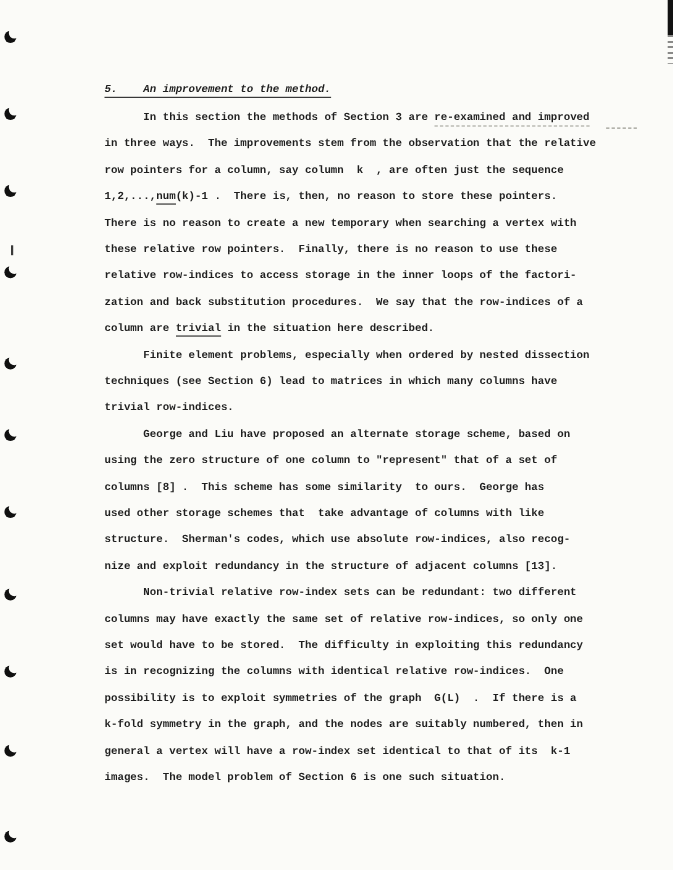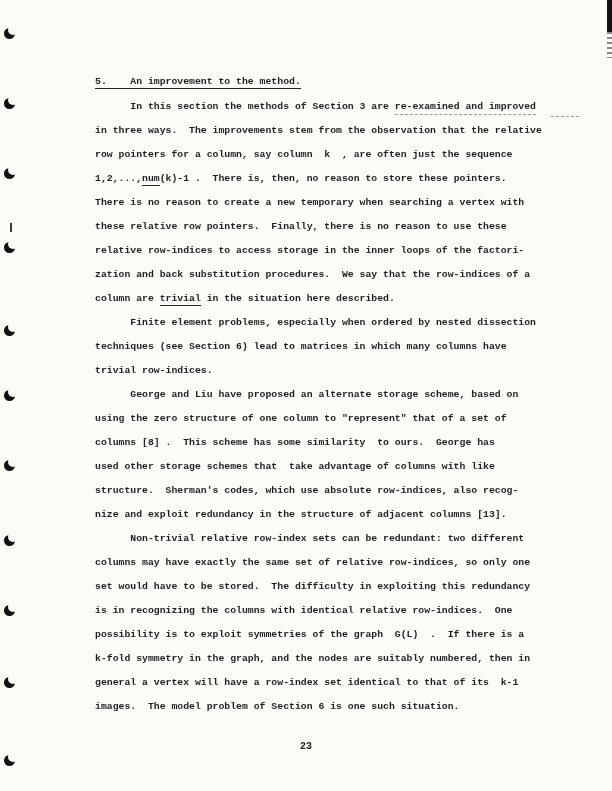--- a/index.html
+++ b/index.html
@@ -26,21 +26,21 @@
     width: 470px;
     font-family: "Liberation Mono", "DejaVu Sans Mono", monospace;
     font-size: 9.8px;
     font-weight: 700;
     color: #1f1f1f;
     line-height: 24px;
     white-space: pre;
     letter-spacing: 0;
   }
   .line { height: 24px; }
-  .line.heading { margin-bottom: 1px; }
+  .line.heading { margin-bottom: 1px; font-style: italic; }
   .u-solid {
     border-bottom: 1.4px solid #232323;
     padding-bottom: 1px;
   }
   .u-pencil {
     border-bottom: 1px dashed #9b9b92;
     padding-bottom: 2px;
   }
   .pencil-ext {
     position: absolute;
@@ -127,14 +127,13 @@
       <div class="crescent" style="top: 389px;"></div>
       <div class="crescent" style="top: 459px;"></div>
       <div class="crescent" style="top: 534px;"></div>
       <div class="crescent" style="top: 604px;"></div>
       <div class="crescent" style="top: 676px;"></div>
       <div class="crescent" style="top: 754px;"></div>
     </div>
   <div class="tick"></div>
   <div class="text-block" id="text-block"><div class="line heading"><span class="u-solid">5.    An improvement to the method.</span></div><div class="line"><span>      In this section the methods of Section 3 are </span><span class="u-pencil">re-examined and improved</span></div><div class="line"><span>in three ways.  The improvements stem from the observation that the relative</span></div><div class="line"><span>row pointers for a column, say column  k  , are often just the sequence</span></div><div class="line"><span>1,2,...,</span><span class="u-solid">num</span><span>(k)-1 .  There is, then, no reason to store these pointers.</span></div><div class="line"><span>There is no reason to create a new temporary when searching a vertex with</span></div><div class="line"><span>these relative row pointers.  Finally, there is no reason to use these</span></div><div class="line"><span>relative row-indices to access storage in the inner loops of the factori-</span></div><div class="line"><span>zation and back substitution procedures.  We say that the row-indices of a</span></div><div class="line"><span>column are </span><span class="u-solid">trivial</span><span> in the situation here described.</span></div><div class="line"><span>      Finite element problems, especially when ordered by nested dissection</span></div><div class="line"><span>techniques (see Section 6) lead to matrices in which many columns have</span></div><div class="line"><span>trivial row-indices.</span></div><div class="line"><span>      George and Liu have proposed an alternate storage scheme, based on</span></div><div class="line"><span>using the zero structure of one column to "represent" that of a set of</span></div><div class="line"><span>columns [8] .  This scheme has some similarity  to ours.  George has</span></div><div class="line"><span>used other storage schemes that  take advantage of columns with like</span></div><div class="line"><span>structure.  Sherman's codes, which use absolute row-indices, also recog-</span></div><div class="line"><span>nize and exploit redundancy in the structure of adjacent columns [13].</span></div><div class="line"><span>      Non-trivial relative row-index sets can be redundant: two different</span></div><div class="line"><span>columns may have exactly the same set of relative row-indices, so only one</span></div><div class="line"><span>set would have to be stored.  The difficulty in exploiting this redundancy</span></div><div class="line"><span>is in recognizing the columns with identical relative row-indices.  One</span></div><div class="line"><span>possibility is to exploit symmetries of the graph  G(L)  .  If there is a</span></div><div class="line"><span>k-fold symmetry in the graph, and the nodes are suitably numbered, then in</span></div><div class="line"><span>general a vertex will have a row-index set identical to that of its  k-1</span></div><div class="line"><span>images.  The model problem of Section 6 is one such situation.</span></div></div>
   <div class="pencil-ext"></div>
-  <div class="page-number">23</div>
 </div>
 
 </body></html>

